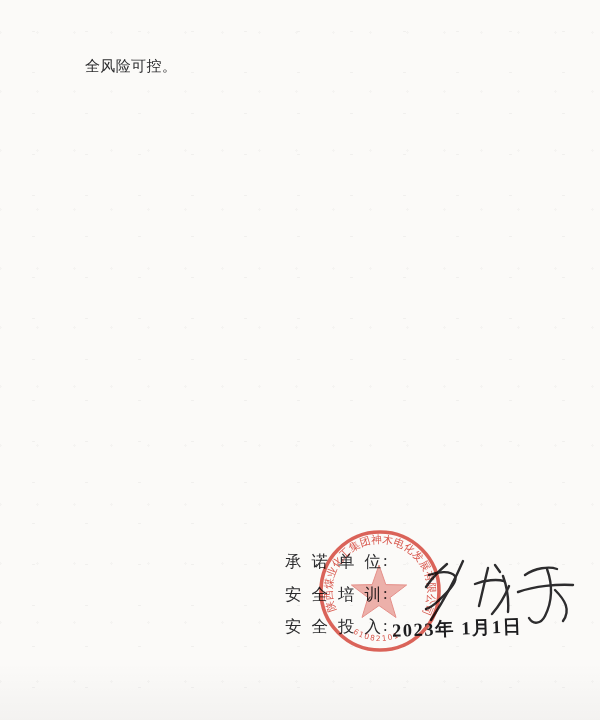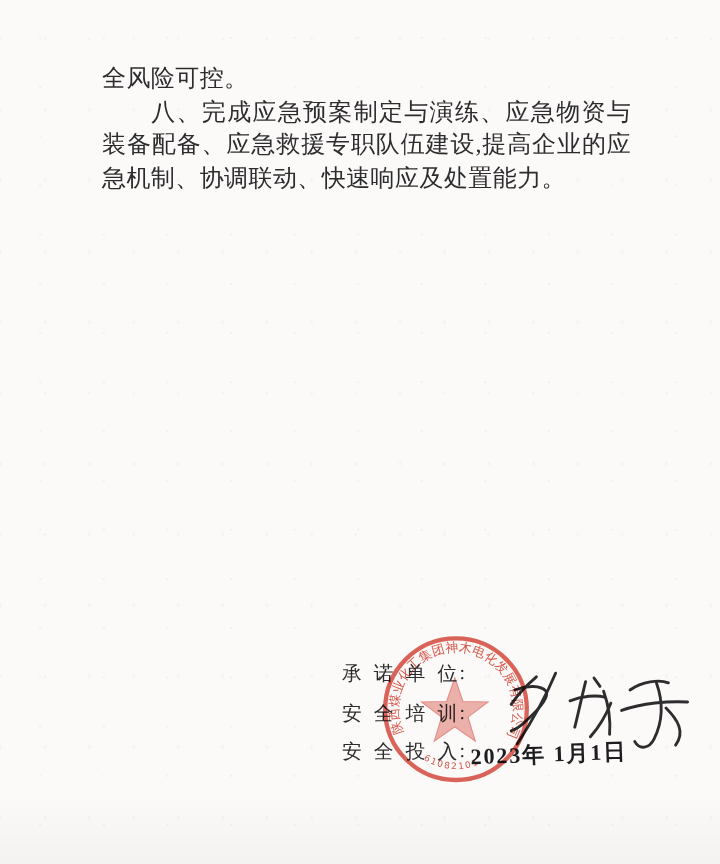--- a/index.html
+++ b/index.html
@@ -16,21 +16,21 @@
     background-image:
       radial-gradient(rgba(60,60,60,0.055) 1px, transparent 1.3px),
       radial-gradient(rgba(90,90,90,0.04) 1px, transparent 1.2px),
       linear-gradient(180deg, rgba(0,0,0,0) 92%, rgba(0,0,0,0.03) 100%);
     background-size:53px 41px, 37px 59px, 100% 100%;
     background-position:7px 11px, 19px 3px, 0 0;
   }
   .body-text{
     position:absolute;
     left:85px;top:53px;width:441px;
-    font-size:20px;
+    font-size:15px;
     line-height:27.6px;
     letter-spacing:0.35px;
     color:#2c2c2e;
     text-align:justify;
   }
   .body-text p{margin:0;}
   .body-text p.indent{text-indent:2.05em;}
   .sign-block{
     position:absolute;
     left:285px;top:551px;
@@ -79,21 +79,20 @@
     mix-blend-mode:multiply;
   }
 </style>
 </head>
 <body>
 
 <div class="page">
 
   <div class="body-text">
     <p>全风险可控。</p>
-    <p class="indent">八、完成应急预案制定与演练、应急物资与装备配备、应急救援专职队伍建设,提高企业的应急机制、协调联动、快速响应及处置能力。</p>
   </div>
 
   <div class="sign-block">
     <div class="sign-row">
       <span class="sign-label">承诺单位</span><span class="sign-colon">:</span><span class="sign-value"></span>
     </div>
     <div class="sign-row">
       <span class="sign-label">安全培训</span><span class="sign-colon">:</span><span class="sign-value"></span>
     </div>
     <div class="sign-row">

